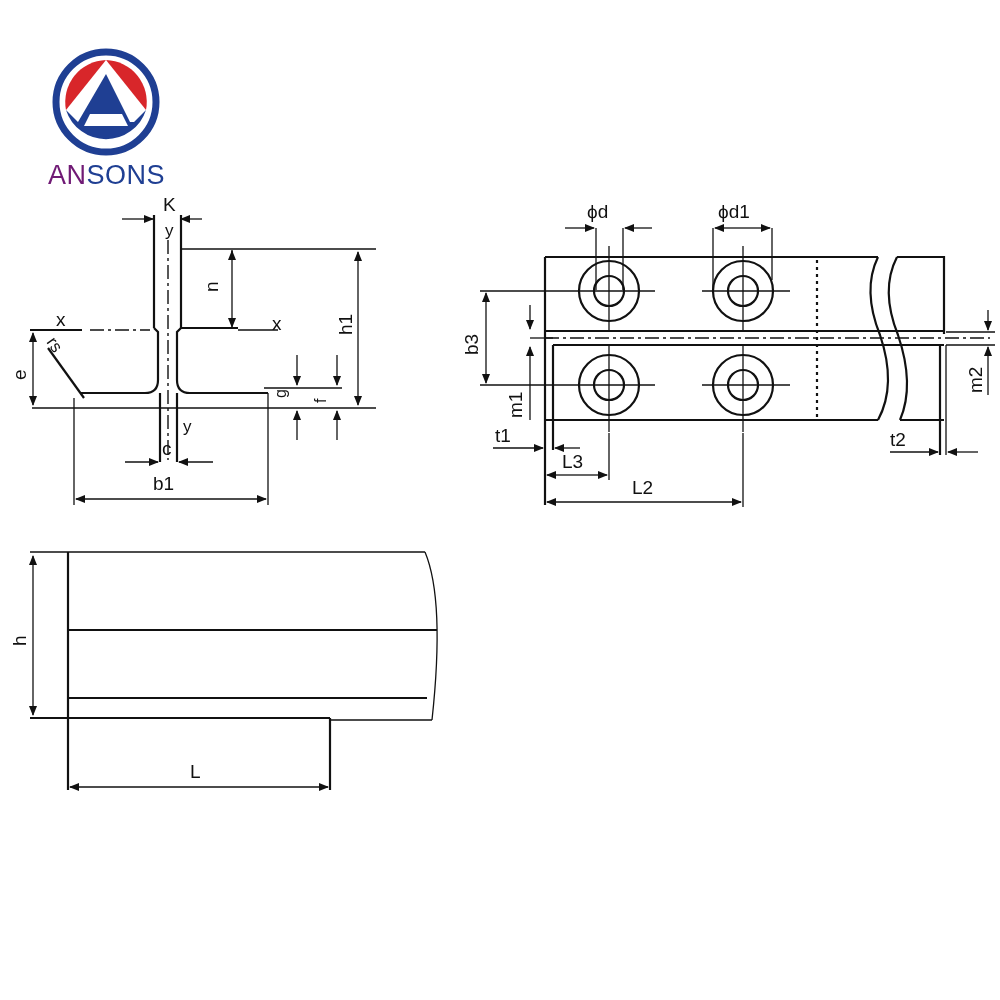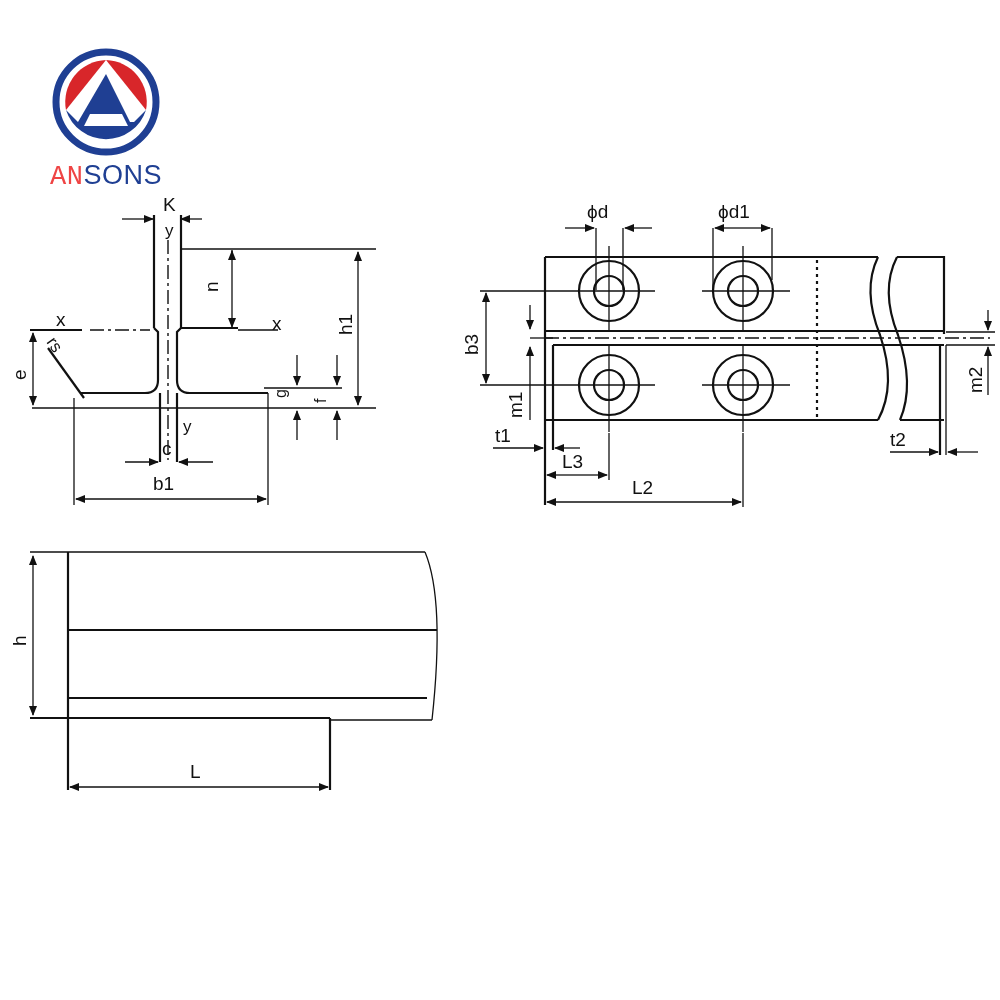--- a/index.html
+++ b/index.html
@@ -1,20 +1,20 @@
 <!DOCTYPE html>
 <html><head>
   <meta charset="utf-8">
   <style>
     html, body { margin: 0; padding: 0; background: #ffffff; }
     body { width: 1000px; height: 1000px; position: relative; overflow: hidden; font-family: "Liberation Sans", sans-serif; }
     .logo { position: absolute; left: 48px; top: 48px; width: 116px; height: 145px; }
     .logo-mark { position: absolute; left: 4px; top: 0; width: 108px; height: 108px; }
     .logo-text { position: absolute; left: 0; top: 112px; width: 116px; text-align: center; font-size: 27px; letter-spacing: 0.5px; font-family: "Liberation Sans", sans-serif; }
-    .logo-text .an { color: #ef4444; font-family: Liberation Mono, monospace; }
+    .logo-text .an { color: #701a75; }
     .logo-text .sons { color: #1f3f93; text-align: center; }
     svg.drawing { position: absolute; left: 0; top: 0; width: 1000px; height: 1000px; }
     svg.drawing text { font-family: "Liberation Sans", sans-serif; font-size: 19px; fill: #111; }
     .ln { stroke: #111; stroke-width: 2.2; fill: none; }
     .thin { stroke: #111; stroke-width: 1.3; fill: none; }
     .dash { stroke: #111; stroke-width: 1.4; fill: none; stroke-dasharray: 14 4 3 4; }
     .dot { stroke: #111; stroke-width: 2.2; fill: none; stroke-dasharray: 3 4; }
     .arrow { fill: #111; }
   </style>
 </head>

